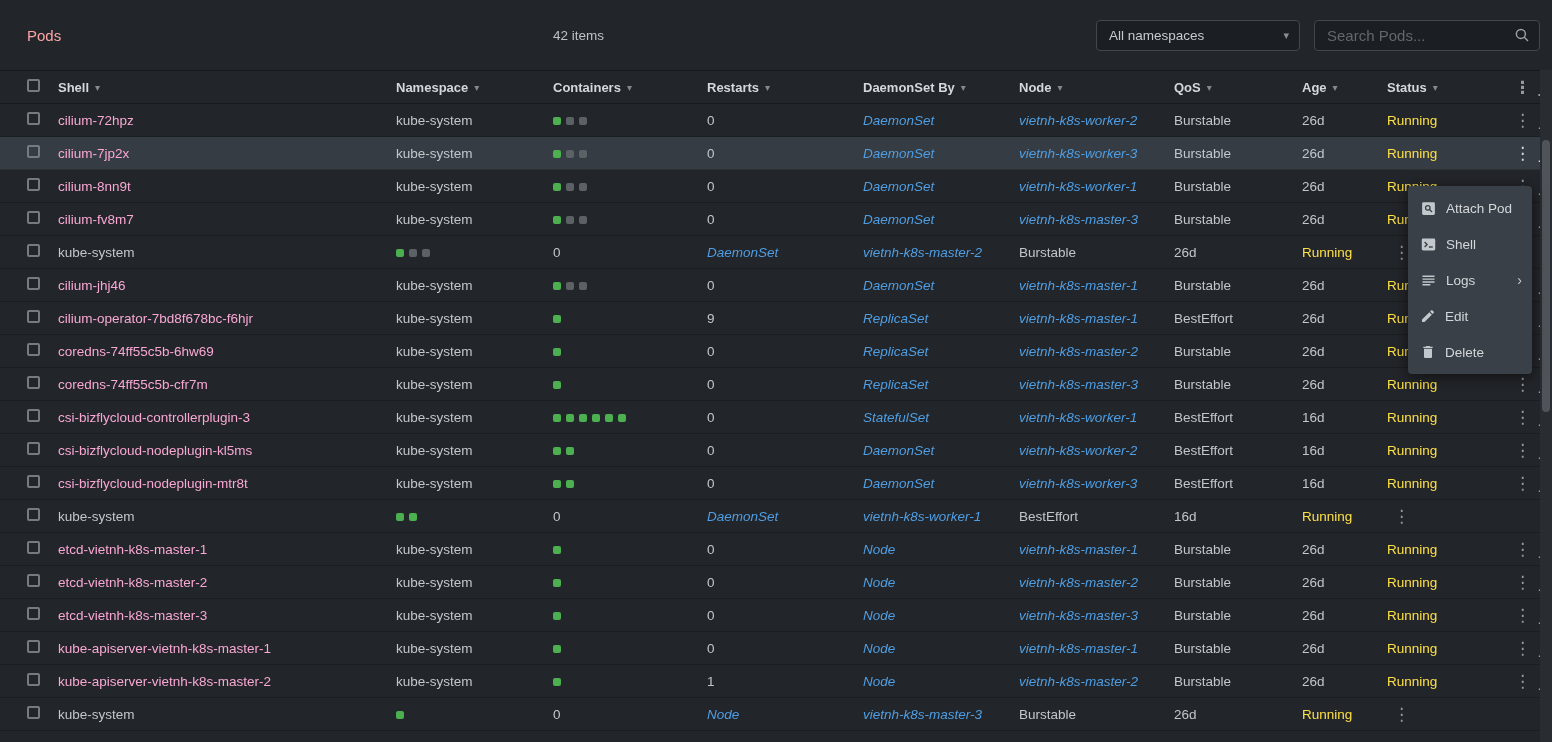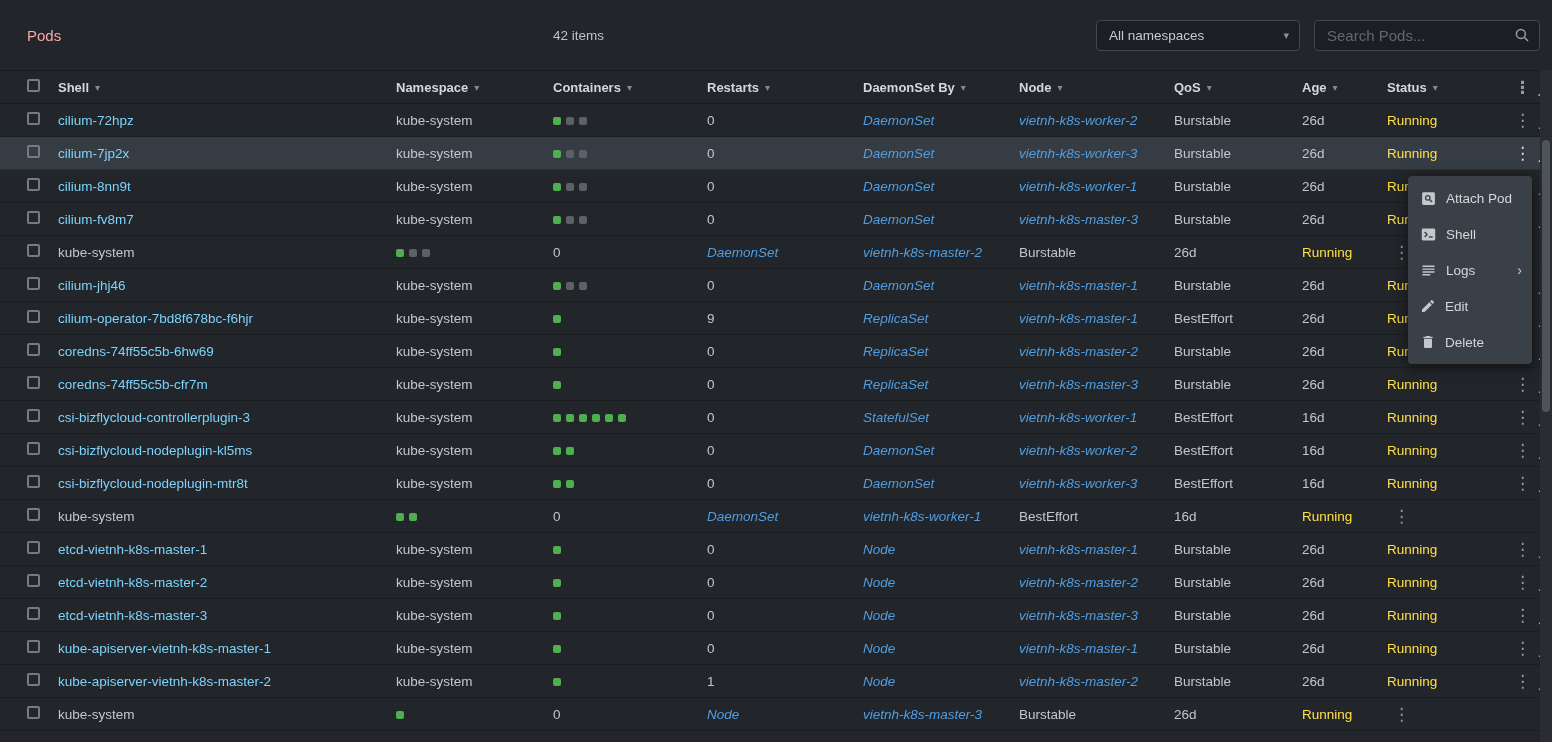--- a/index.html
+++ b/index.html
@@ -47,35 +47,35 @@
   .row { height: 33px; font-size: 13.5px; border-bottom: 1px solid rgba(0,0,0,0.18); color: #c2c7cb; }
   .row.selected { background: #363c43; }
   .cell { overflow: hidden; white-space: nowrap; text-overflow: ellipsis; padding-right: 8px; }
   .c-check { padding-left: 27px; overflow: visible; }
   .checkbox {
     width: 13px; height: 13px; border: 2px solid #767b81; border-radius: 2px;
     display: inline-block; cursor: pointer; background: transparent;
   }
   .th { display: flex; align-items: center; gap: 6px; cursor: pointer; overflow: visible; }
   .sort { color: #84898f; font-size: 10px; font-weight: normal; }
-  .c-name { color: #7dd3fc; }
+  .c-name { color: #f9a8d4; }
   .link { color: #4f9ee3; text-decoration: none; cursor: pointer; font-style: italic; }
   .dot { width: 8px; height: 8px; border-radius: 2px; display: inline-block; margin-right: 5px; }
   .dot.running { background: #4caf50; }
   .dot.waiting { background: #5c6166; }
   .c-status { color: #fde047; }
   .kebab {
     color: #969ba1; font-size: 17px; cursor: pointer; line-height: 1;
     padding: 2px 6px; display: inline-block;
   }
   .row.selected .kebab { color: #dadde0; }
 
   
   .context-menu {
-    position: absolute; top: 176px; right: 20px; width: 124px;
+    position: absolute; top: 186px; right: 20px; width: 124px;
     background: #3a4047; border-radius: 4px; padding: 4px 0;
     box-shadow: 0 3px 14px rgba(0,0,0,0.55); z-index: 10;
   }
   .menu-item {
     display: flex; align-items: center; gap: 9px; height: 36px; padding: 0 10px 0 12px;
     font-size: 13.5px; color: #d3d7da; cursor: pointer; white-space: nowrap;
   }
   .mi-icon { display: flex; color: #c3c8cd; flex: none; }
   .mi-chevron { margin-left: auto; color: #c3c8cd; font-size: 14px; }
 

